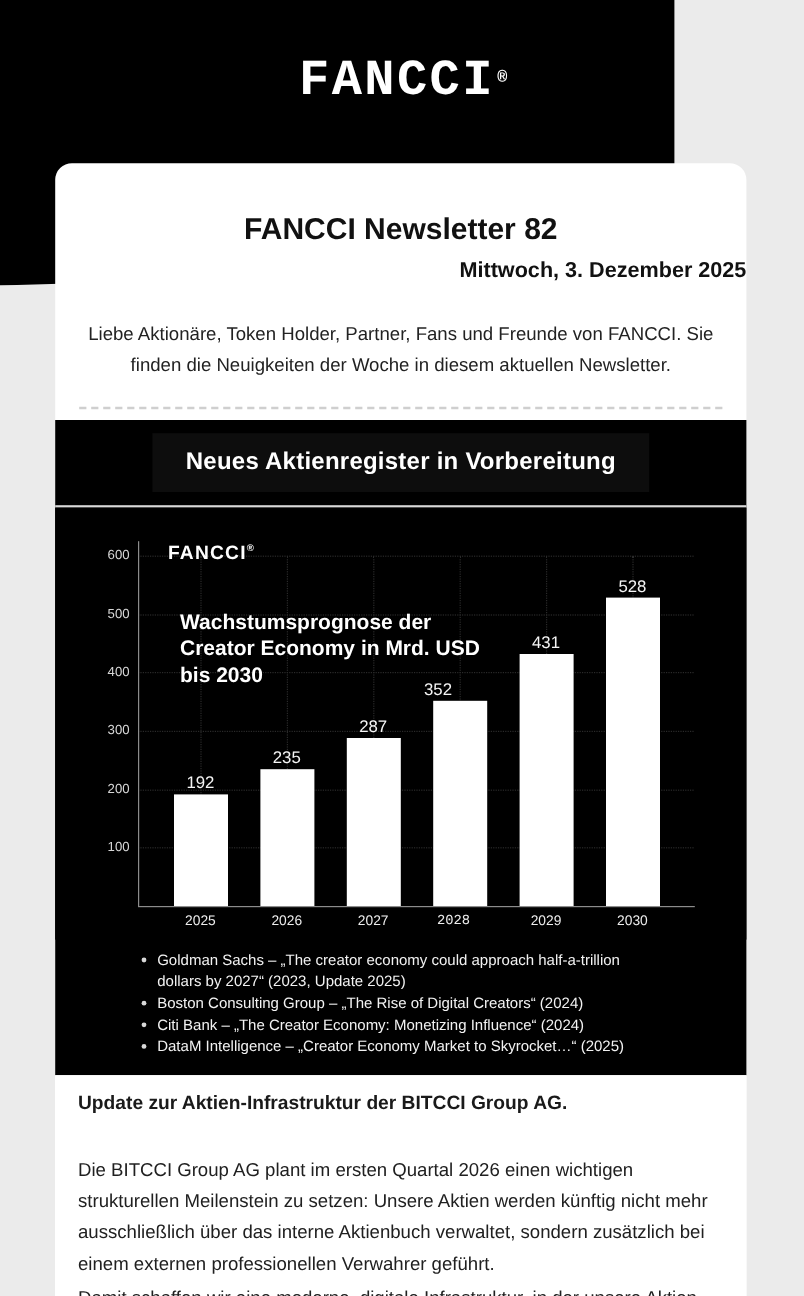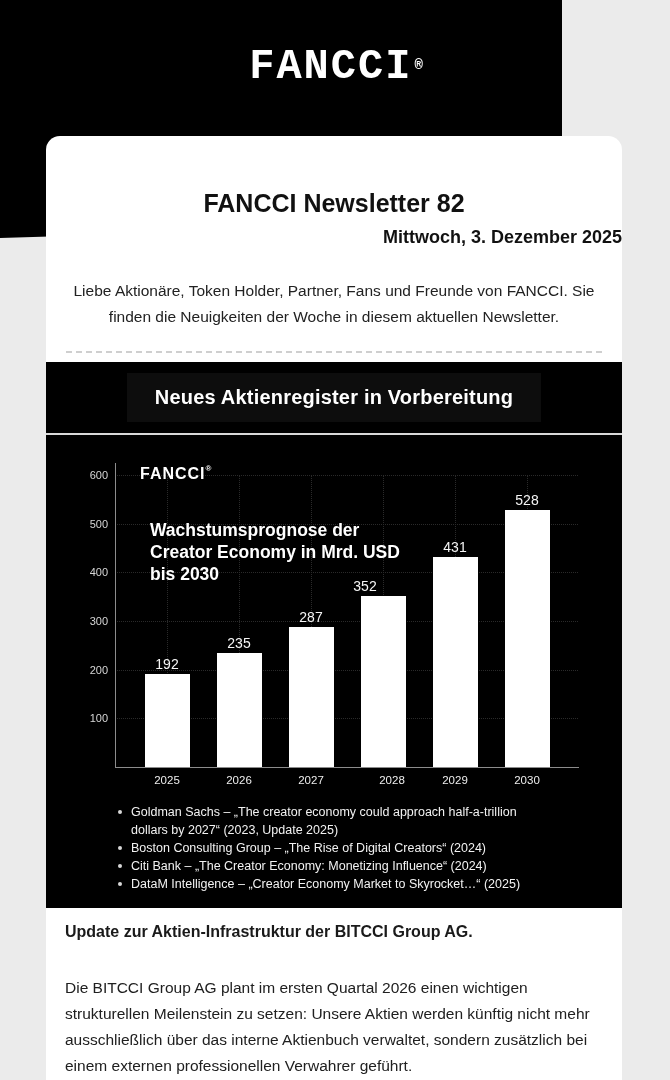--- a/index.html
+++ b/index.html
@@ -31,21 +31,21 @@
     position:relative; top:-2px; left:2px; font-weight:700;
   }
 
   
   .card {
     position:absolute; left:46px; top:136px; width:576px; height:960px;
     background:#fff; border-radius:14px 14px 0 0; z-index:2;
   }
 
   .nl-title {
-    margin-top:52px; text-align:center;
+    margin-top:40px; text-align:center;
     font-size:25px; line-height:30px; font-weight:700; color:#111;
   }
   .nl-date {
     margin-top:8px; text-align:right;
     font-size:18px; line-height:22px; font-weight:700; color:#111;
   }
   .nl-intro {
     margin-top:30px; padding:0 26px; text-align:center;
     font-size:15.5px; line-height:26px; color:#222;
   }
@@ -155,21 +155,21 @@
         <div class="bar" style="left: 170.5px; top: 217.633px; height: 114.367px;"></div>
         <div class="bval" style="left: 163px; top: 200.633px;">235</div>
         <div class="xtick" style="left: 163px;">2026</div>
         <div class="grid-v" style="left: 265px;"></div>
         <div class="bar" style="left: 242.5px; top: 192.327px; height: 139.673px;"></div>
         <div class="bval" style="left: 235px; top: 175.327px;">287</div>
         <div class="xtick" style="left: 235px;">2027</div>
         <div class="grid-v" style="left: 337px;"></div>
         <div class="bar" style="left: 314.5px; top: 160.693px; height: 171.307px;"></div>
         <div class="bval" style="left: 289px; top: 143.693px;">352</div>
-        <div class="xtick" style="left: 316px;">2028</div>
+        <div class="xtick" style="left: 302px; font-family: Liberation Mono, monospace;">2028</div>
         <div class="grid-v" style="left: 409px;"></div>
         <div class="bar" style="left: 386.5px; top: 122.247px; height: 209.753px;"></div>
         <div class="bval" style="left: 379px; top: 105.247px;">431</div>
         <div class="xtick" style="left: 379px;">2029</div>
         <div class="grid-v" style="left: 481px;"></div>
         <div class="bar" style="left: 458.5px; top: 75.04px; height: 256.96px;"></div>
         <div class="bval" style="left: 451px; top: 58.04px;">528</div>
         <div class="xtick" style="left: 451px;">2030</div>
         <div class="axis-y"></div>
         <div class="axis-x"></div>

